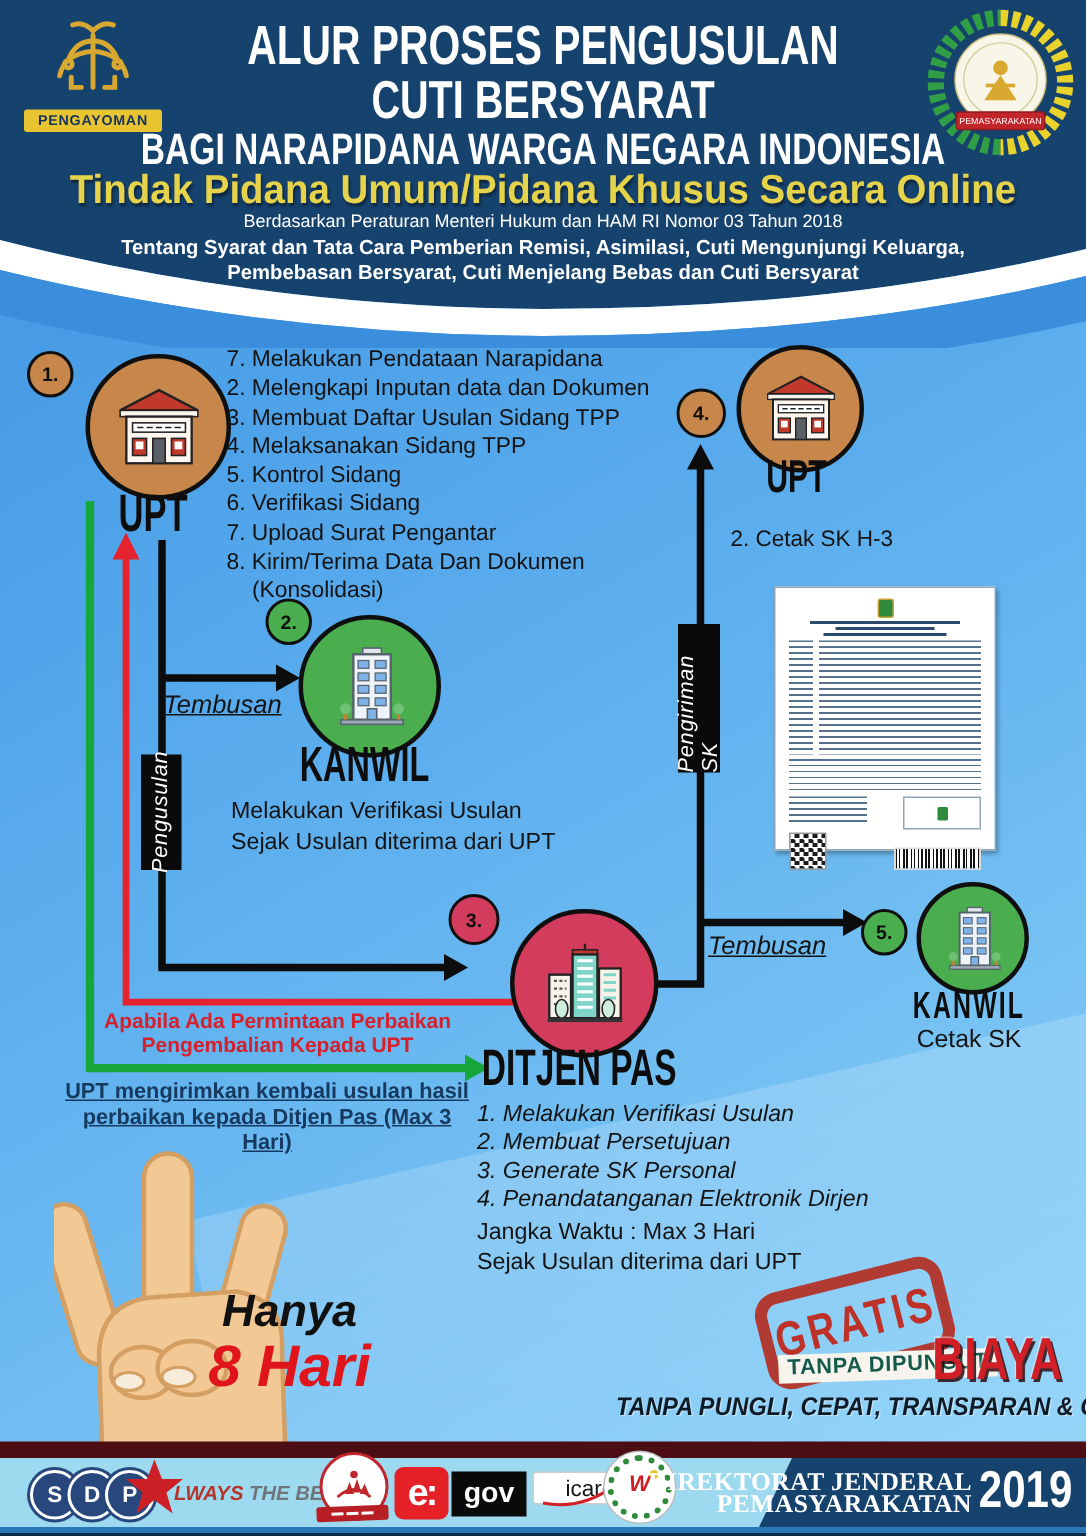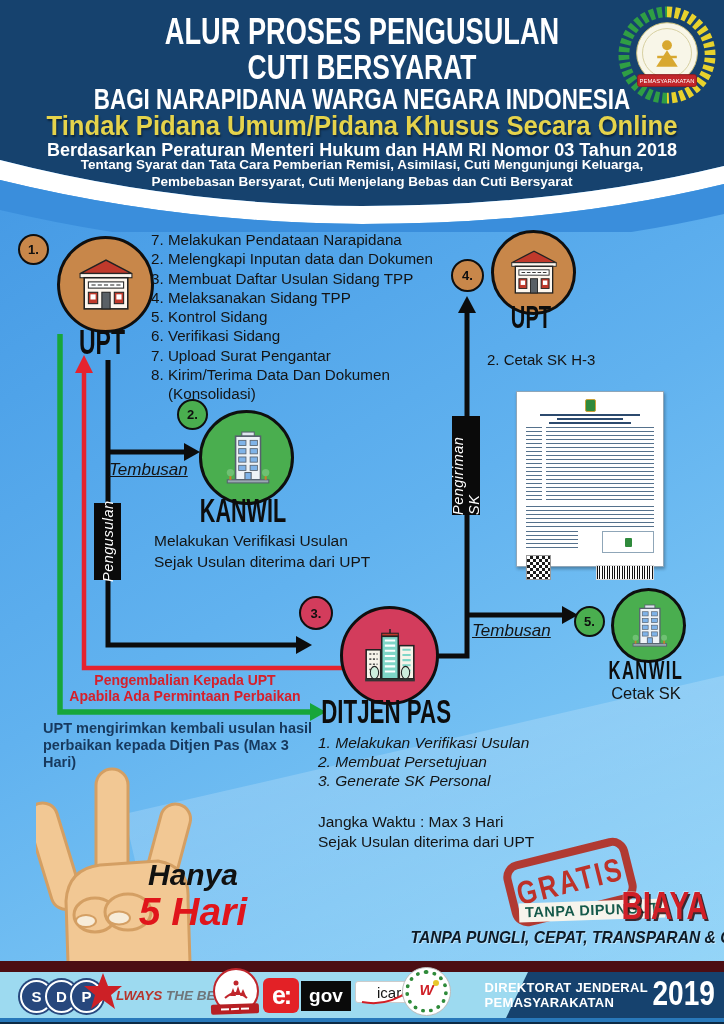--- a/index.html
+++ b/index.html
@@ -7,21 +7,21 @@
     font-family:"Liberation Sans",sans-serif;
     background:linear-gradient(150deg,#3e92e0 0%,#4fa3e9 28%,#61b2ef 52%,#79c4f4 76%,#92d5f8 100%);}
   .abs{position:absolute;}
   
   .hdr-svg{position:absolute;left:0;top:0;z-index:2;}
   .hdr-txt{position:absolute;left:0;width:724px;text-align:center;color:#fff;z-index:3;white-space:nowrap;}
   .t1{top:12px;font-size:34px;font-weight:700;transform:scale(.8,1.08);}
   .t2{top:48px;font-size:33px;font-weight:700;transform:scale(.8,1.08);}
   .t3{top:84px;font-size:28px;font-weight:700;transform:scale(.8,1.05);}
   .t4{top:111px;font-size:27px;font-weight:700;color:#e5d34b;transform:scale(.95,1);text-shadow:1px 2px 2px rgba(0,0,0,.45);}
-  .s1{top:140px;font-size:18px;font-weight:700;}
+  .s1{top:140px;font-size:12px;font-weight:400;}
   .s2{top:157px;font-size:13.5px;font-weight:700;}
   .s3{top:174px;font-size:13.5px;font-weight:700;}
   .logoL{left:16px;top:8px;width:92px;z-index:4;text-align:center;}
   .logoL .band{margin-top:2px;background:#e9c431;color:#16335c;font-size:9.5px;font-weight:800;letter-spacing:.5px;padding:2px 0;border-radius:2px;}
   .logoR{left:618px;top:6px;z-index:4;}
   
   .node-circle{position:absolute;border-radius:50%;border:3px solid #0f0f0f;display:flex;align-items:center;justify-content:center;z-index:5;}
   .c-upt{background:#c8874a;} .c-green{background:#4aae4f;} .c-red{background:#d33c5c;}
   .num-badge{position:absolute;border-radius:50%;border:2.5px solid #0f0f0f;display:flex;align-items:center;justify-content:center;font-weight:700;font-size:13px;color:#0f0f0f;z-index:5;}
   .node-label{position:absolute;text-align:center;font-weight:700;color:#0d0d0d;z-index:5;}
@@ -29,21 +29,21 @@
   .task-list{position:absolute;color:#141414;z-index:5;}
   .task-list div{text-indent:-17px;padding-left:17px;}
   .desc{position:absolute;color:#141414;z-index:5;}
   
   .vlabel{position:absolute;background:#0a0a0a;color:#fff;font-style:italic;font-size:14.5px;
     writing-mode:vertical-rl;transform:rotate(180deg);display:flex;align-items:center;justify-content:center;z-index:6;letter-spacing:.5px;}
   .hlabel{position:absolute;font-style:italic;font-size:17px;color:#141414;z-index:6;text-decoration:underline;}
   .flow-svg{position:absolute;left:0;top:0;z-index:4;}
   
   .red-note{position:absolute;left:60px;top:672px;width:250px;text-align:center;color:#d6202b;font-size:14px;font-weight:600;line-height:16px;z-index:6;}
-  .navy-note{position:absolute;left:43px;top:720px;width:270px;color:#17395e;font-size:14.5px;font-weight:600;line-height:17px;z-index:6;}
+  .navy-note{position:absolute;left:43px;top:720px;width:270px;text-align:center;color:#17395e;font-size:14.5px;font-weight:600;line-height:17px;z-index:6;text-decoration:underline;}
   
   .sk-doc{position:absolute;left:516px;top:391px;width:148px;height:176px;background:#fff;border:1px solid #8fa6b8;
     box-shadow:1px 2px 3px rgba(0,0,0,.3);z-index:5;padding:7px 9px;box-sizing:border-box;}
   .doc-emblem{width:9px;height:11px;margin:0 auto 2px;background:#2f8a3c;border:1px solid #caa23a;border-radius:2px;}
   .doc-bar{height:2px;background:#2c4a6e;margin:0 auto 2px;}
   .stripes{background:repeating-linear-gradient(#55718c 0 1px,transparent 1px 4px);}
   .doc-body{display:flex;gap:4px;margin-top:3px;}
   .doc-sign{display:flex;justify-content:space-between;align-items:flex-start;margin-top:3px;}
   .doc-box{width:50px;height:20px;border:1px solid #8fa6b8;display:flex;align-items:center;justify-content:center;}
   .doc-box i{display:block;width:7px;height:9px;background:#2f8a3c;border-radius:1px;}
@@ -67,21 +67,21 @@
     color:#0e1a26;transform:scale(.92,1);text-shadow:1px 1px 0 rgba(255,255,255,.4);z-index:6;white-space:nowrap;}
   
   .swoosh{position:absolute;left:150px;top:720px;width:800px;height:320px;transform:rotate(-13deg);
     background:linear-gradient(rgba(255,255,255,.18),rgba(255,255,255,.04));z-index:1;}
   
   .f-redbar{position:absolute;left:0;top:961px;width:724px;height:11px;background:#4c0e13;z-index:7;}
   .f-blue{position:absolute;left:0;top:972px;width:724px;height:46px;background:#9ddaf0;z-index:7;}
   .f-bottom{position:absolute;left:0;top:1018px;width:724px;height:6px;background:#2878ba;border-bottom:2px solid #0d2b45;box-sizing:border-box;z-index:7;}
   .f-navy{position:absolute;left:0;top:972px;width:724px;height:46px;background:#16426e;
     clip-path:polygon(528px 0,724px 0,724px 46px,506px 46px);z-index:8;}
-  .f-org{position:absolute;right:76px;top:980px;text-align:left;color:#fff;font-size:13px;font-weight:700;line-height:15px;letter-spacing:.3px;z-index:9;}
+  .f-org{position:absolute;right:76px;top:980px;text-align:right;color:#fff;font-size:17px;font-weight:700;line-height:15px;letter-spacing:.3px;z-index:9;font-family:Liberation Serif, serif;}
   .f-year{position:absolute;right:4px;top:974px;font-size:33px;font-weight:800;color:#fff;transform:scale(.85,1.05);z-index:9;}
   .sdp-c{position:absolute;top:980px;width:29px;height:29px;border-radius:50%;background:#27477d;border:2px solid #fff;
     box-shadow:0 0 0 2px #27477d;color:#fff;font-size:15px;font-weight:700;display:flex;align-items:center;justify-content:center;z-index:9;}
   .always{position:absolute;left:116px;top:988px;font-style:italic;font-weight:800;font-size:13.5px;z-index:9;white-space:nowrap;}
   .always .r{color:#b7342b;} .always .g{color:#6f767b;}
   .star{position:absolute;left:84px;top:972px;z-index:9;}
   .pasti{position:absolute;left:213px;top:968px;width:42px;height:42px;border-radius:50%;background:#fff;border:2px solid #c0262c;z-index:9;
     display:flex;align-items:center;justify-content:center;}
   .pasti-ribbon{position:absolute;left:211px;top:1004px;width:48px;height:10px;background:#b71f24;border-radius:2px;transform:rotate(-2deg);z-index:10;
     display:flex;align-items:center;justify-content:center;gap:2px;}
@@ -104,20 +104,38 @@
 <div class="poster">
 
   <div class="swoosh"></div>
 
   <svg class="hdr-svg" width="724" height="232">
     <path d="M0,0 H724 V166 Q560,206 362,206 Q175,205 0,160 Z" fill="#16426e"></path>
     <path d="M0,160 Q175,205 362,206 Q560,206 724,166 L724,184 Q560,224 362,224 Q175,223 0,180 Z" fill="#ffffff"></path>
     <path d="M0,180 Q175,223 362,224 Q560,224 724,184 L724,214 Q560,252 362,252 Q175,251 0,210 Z" fill="#3a8edc"></path>
   </svg>
 
+  <div class="abs logoL">
+    <svg width="64" height="58" viewBox="0 0 64 60">
+      <g stroke="#d8a830" fill="none" stroke-width="3.4" stroke-linecap="round">
+        <path d="M32,52 V16"></path>
+        <path d="M32,20 Q20,20 15,33"></path>
+          <circle cx="15" cy="36" r="2.6"></circle>
+        <path d="M32,20 Q44,20 49,33"></path>
+          <circle cx="49" cy="36" r="2.6"></circle>
+        <path d="M32,13 Q25,6 18,9"></path>
+          <path d="M32,13 Q39,6 46,9"></path>
+        <path d="M32,27 Q12,29 9,44"></path>
+          <path d="M32,27 Q52,29 55,44"></path>
+        <path d="M24,52 h-7 v-7"></path>
+          <path d="M40,52 h7 v-7"></path>
+      </g>
+    </svg>
+    <div class="band">PENGAYOMAN</div>
+  </div>
 
   <div class="abs logoR">
     <svg width="98" height="102" viewBox="0 0 100 100">
       <circle cx="50" cy="48" r="47" fill="#16426e"></circle>
       <path d="M50,92 A44,44 0 0 1 50,4" stroke="#2f9e44" stroke-width="11" fill="none" stroke-dasharray="5 3"></path>
       <path d="M50,4 A44,44 0 0 1 50,92" stroke="#e8d22c" stroke-width="11" fill="none" stroke-dasharray="5 3"></path>
       <circle cx="50" cy="46" r="31" fill="#f8f6e8" stroke="#c9bd7a"></circle>
       <circle cx="50" cy="46" r="25" fill="none" stroke="#d6cfa0"></circle>
       <circle cx="50" cy="38" r="5" fill="#d8a830"></circle>
       <path d="M50,43 L39,60 H61 Z" fill="#d8a830"></path>
@@ -231,20 +249,21 @@
       <ellipse cx="13" cy="42" rx="4" ry="6" fill="#cdeedd" stroke="#222"></ellipse>
       <ellipse cx="43" cy="42" rx="4" ry="6" fill="#cdeedd" stroke="#222"></ellipse>
       <rect x="4" y="48" width="48" height="2.5" fill="#333"></rect>
     </svg>
   </div>
   <div class="node-label" style="left:296px;top:694px;width:180px;font-size:31px;"><span>DITJEN PAS</span></div>
   <div class="task-list" style="left:318px;top:733px;width:330px;font-size:15.5px;line-height:19px;font-style:italic;">
     <div>1. Melakukan Verifikasi Usulan</div>
     <div>2. Membuat Persetujuan</div>
     <div>3. Generate SK Personal</div>
+    <div>4. Penandatanganan Elektronik Dirjen</div>
   </div>
   <div class="desc" style="left:318px;top:812px;width:300px;font-size:15.5px;line-height:20px;">
     <div>Jangka Waktu : Max 3 Hari</div>
     <div>Sejak Usulan diterima dari UPT</div>
   </div>
 
   <div class="num-badge c-upt" style="left:451px;top:259px;width:29px;height:29px;">4.</div>
   <div class="node-circle c-upt" style="left:491px;top:230px;width:79px;height:79px;">
     <svg width="48" height="45" viewBox="0 0 54 50">
       <polygon points="2,14 27,1 52,14" fill="#c0392b" stroke="#222" stroke-width="1.5"></polygon>
@@ -306,42 +325,42 @@
       <line x1="9" y1="47" x2="9" y2="42" stroke="#c77f2e" stroke-width="2"></line>
         <circle cx="9" cy="40" r="3.5" fill="#6fc173"></circle>
       <line x1="43" y1="47" x2="43" y2="42" stroke="#c77f2e" stroke-width="2"></line>
         <circle cx="43" cy="40" r="3.5" fill="#6fc173"></circle>
     </svg>
   </div>
   <div class="node-label" style="left:591px;top:657px;width:110px;font-size:23px;letter-spacing:2px;"><span>KANWIL</span></div>
   <div class="desc" style="left:591px;top:684px;width:110px;font-size:16.5px;text-align:center;">Cetak SK</div>
 
   <div class="red-note">
+    <div>Apabila Ada Permintaan Perbaikan</div>
     <div>Pengembalian Kepada UPT</div>
-    <div>Apabila Ada Permintaan Perbaikan</div>
   </div>
   <div class="navy-note">
     <div>UPT mengirimkan kembali usulan hasil</div>
     <div>perbaikan kepada Ditjen Pas (Max 3 Hari)</div>
   </div>
 
   <svg class="abs" style="left:36px;top:763px;z-index:5;" width="164" height="200" viewBox="0 0 160 200">
     <g fill="#f2c894" stroke="#d49f63" stroke-width="3">
       <rect x="16" y="36" width="30" height="110" rx="15" transform="rotate(-17 31 141)"></rect>
       <rect x="58" y="6" width="32" height="130" rx="16"></rect>
       <rect x="100" y="38" width="30" height="105" rx="15" transform="rotate(15 115 140)"></rect>
       <path d="M30,200 L28,138 Q30,106 62,102 L120,98 Q152,104 150,136 L152,200 Z"></path>
       <ellipse cx="57" cy="152" rx="21" ry="17"></ellipse>
       <ellipse cx="90" cy="149" rx="23" ry="18"></ellipse>
     </g>
     <ellipse cx="48" cy="158" rx="10" ry="6" fill="#f7ecd9" stroke="#d49f63" stroke-width="2"></ellipse>
     <ellipse cx="81" cy="155" rx="11" ry="6.5" fill="#f7ecd9" stroke="#d49f63" stroke-width="2"></ellipse>
   </svg>
   <div class="hanya">Hanya</div>
-  <div class="hari3">5 Hari</div>
+  <div class="hari3">8 Hari</div>
 
   <div class="gratis-frame">
     <b>GRATIS</b>
   </div>
   <div class="tanpa-dipungut">TANPA DIPUNGUT</div>
   <div class="biaya">BIAYA</div>
   <div class="tagline">TANPA PUNGLI, CEPAT, TRANSPARAN &amp; OBJEKTIF</div>
 
   <div class="f-redbar"></div>
   <div class="f-blue"></div>

